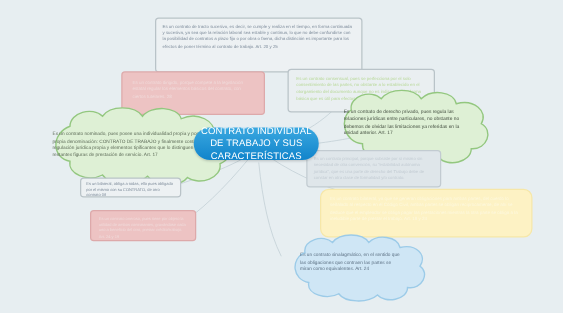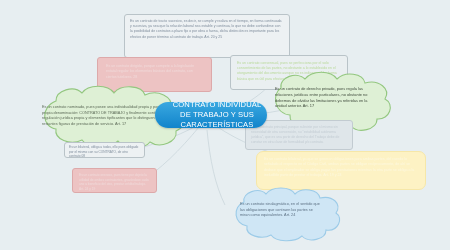--- a/index.html
+++ b/index.html
@@ -91,21 +91,20 @@
   .central {
     position: absolute;
     background: linear-gradient(#3aa8e0, #1184cb);
     border-radius: 13px;
     box-shadow: 0 1px 2px rgba(0,0,0,.18);
     display: flex;
     align-items: center;
     justify-content: center;
     text-align: center;
     z-index: 9;
-    padding-left: 12px;
   }
   .central .txt {
     color: #ffffff;
     font-size: 7.6px;
     line-height: 10px;
     letter-spacing: .1px;
     padding: 0 4px;
   }
 </style>
 </head>

